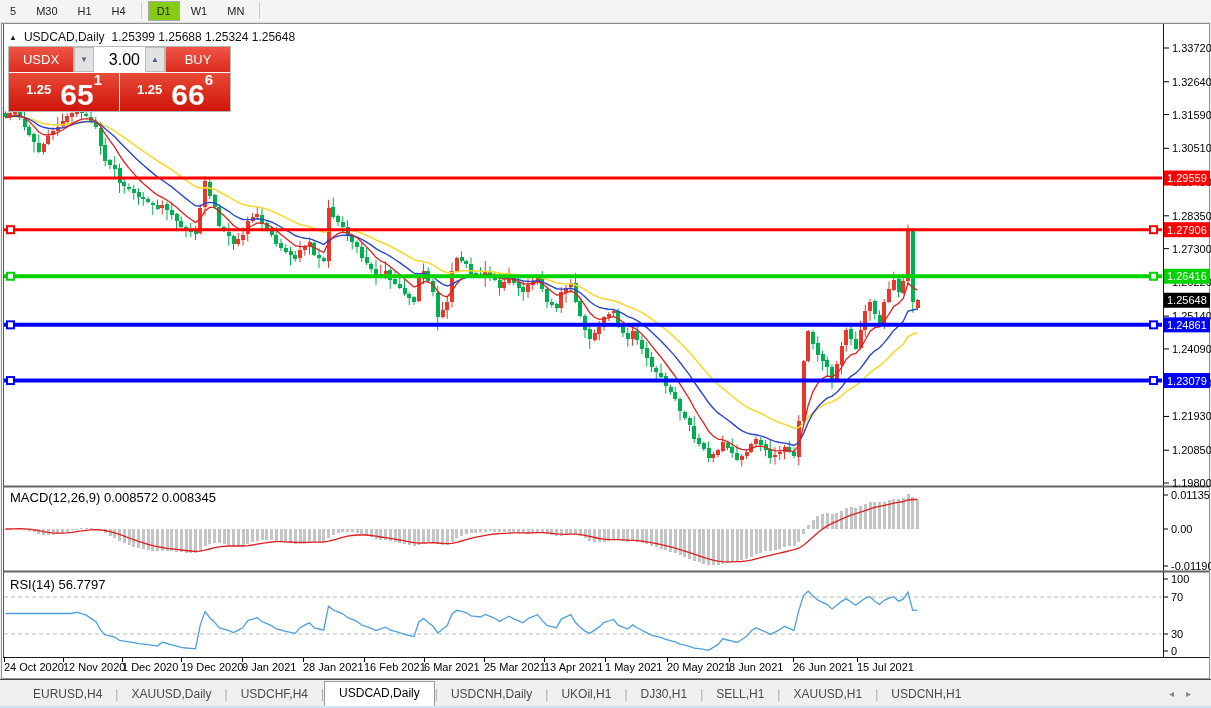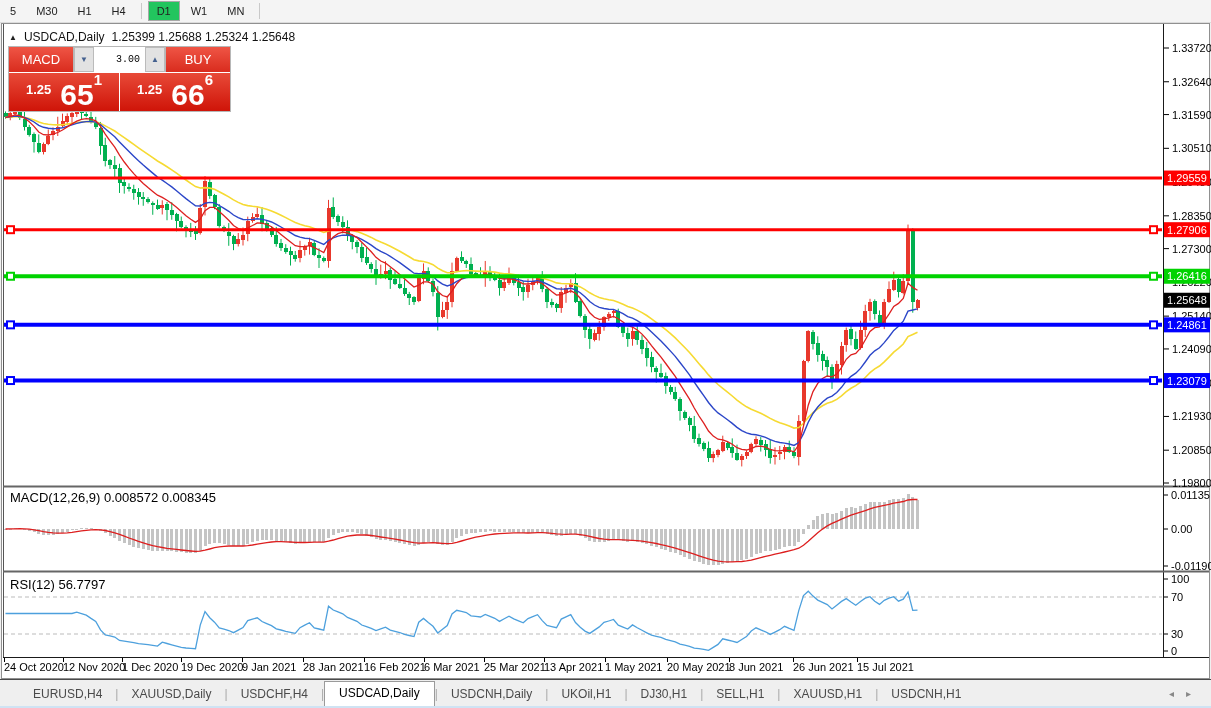--- a/index.html
+++ b/index.html
@@ -1,32 +1,32 @@
 <!DOCTYPE html>
 <html><head>
 <meta charset="utf-8">
 <style>
   html,body{margin:0;padding:0;background:#f0f0f0;font-family:"Liberation Sans","DejaVu Sans",sans-serif;}
   #stage{position:relative;width:1211px;height:708px;overflow:hidden;background:#f0f0f0;}
   #cv{position:absolute;left:0;top:0;}
   
   #toolbar{position:absolute;left:0;top:0;width:1211px;height:22px;background:#f4f4f4;border-bottom:1px solid #dcdcdc;display:flex;align-items:center;font-size:11px;color:#222;}
   .tfbtn{padding:3px 8px;margin:0 1px;cursor:default;border:1px solid transparent;}
-  .tfbtn.active{background:#22c55e;border:1px solid #a8a8a8;}
+  .tfbtn.active{background:#84cc16;border:1px solid #a8a8a8;}
   .tbsep{width:1px;height:16px;background:#c9c9c9;margin:0 5px;}
   
   #chartHeader{position:absolute;left:9px;top:30px;font-size:12px;color:#111;display:flex;align-items:center;gap:7px;}
   #chartHeader .tri{font-size:8px;color:#222;}
   
   #ocw{position:absolute;left:8px;top:46px;width:221px;background:#e8e8e8;border:1px solid #b7b7b7;}
   #ocw .row1{display:flex;height:25px;}
   .ocbtn{background:linear-gradient(#ef5545,#d92c1e);color:#fff;font-size:13px;display:flex;align-items:center;justify-content:center;flex:0 0 64px;cursor:pointer;}
   .spin{flex:1;display:flex;background:#e8e8e8;border-left:1px solid #b7b7b7;border-right:1px solid #b7b7b7;}
   .spbtn{flex:0 0 18px;background:#e2e2e2;color:#45618f;font-size:8px;display:flex;align-items:center;justify-content:center;border:1px solid #bbb;cursor:pointer;}
-  .spin input{flex:1;width:40px;border:none;outline:none;text-align:right;font-size:10px;padding-right:5px;font-family:Liberation Mono, monospace;}
+  .spin input{flex:1;width:40px;border:none;outline:none;text-align:right;font-size:16px;padding-right:5px;font-family:Liberation Sans, sans-serif;}
   #ocw .row2{display:flex;height:38px;background:#fff;gap:1px;padding-top:1px;}
   .pricePanel{flex:1;background:linear-gradient(#e84a38,#cf1408);color:#fff;display:flex;align-items:flex-end;justify-content:center;cursor:pointer;padding-bottom:2px;}
   .pp-small{font-size:13px;font-weight:bold;margin-bottom:12px;}
   .pp-big{font-size:30px;font-weight:bold;line-height:28px;margin-left:9px;text-align:right;}
   .pp-sup{font-size:15px;font-weight:bold;align-self:flex-start;margin-top:-2px;}
   
   .indLabel{position:absolute;left:10px;font-size:13px;color:#000;}
   
   #tabbar{position:absolute;left:0;top:679px;width:1211px;height:27px;background:#efefef;border-top:1px solid #4a4a4a;display:flex;align-items:flex-end;padding-left:20px;box-sizing:border-box;font-size:12px;color:#4a4a4a;}
   .tab{padding:4px 13px 5px 13px;cursor:pointer;white-space:nowrap;margin-top:33px;}
@@ -760,21 +760,21 @@
     </div>
 
   <div id="chartHeader">
     <span class="tri">▲</span>
     <span>USDCAD,Daily</span>
     <span>1.25399 1.25688 1.25324 1.25648</span>
   </div>
 
   <div id="ocw">
     <div class="row1">
-      <div class="ocbtn">MACD</div>
+      <div class="ocbtn">USDX</div>
       <div class="spin">
         <div class="spbtn">▼</div>
         <input value="3.00" style="">
         <div class="spbtn">▲</div>
       </div>
       <div class="ocbtn">BUY</div>
     </div>
     <div class="row2">
       <div class="pricePanel">
         <span class="pp-small">1.25</span>
@@ -783,21 +783,21 @@
       </div>
       <div class="pricePanel">
         <span class="pp-small">1.25</span>
         <span class="pp-big">66</span>
         <span class="pp-sup">6</span>
       </div>
     </div>
   </div>
 
   <div class="indLabel" style="top:490px">MACD(12,26,9) 0.008572 0.008345</div>
-  <div class="indLabel" style="top:577px">RSI(12) 56.7797</div>
+  <div class="indLabel" style="top:577px">RSI(14) 56.7797</div>
 
   <div id="tabbar">
       <div class="tab">EURUSD,H4</div>
       <span class="tabsep">|</span>
       <div class="tab">XAUUSD,Daily</div>
       <span class="tabsep">|</span>
       <div class="tab">USDCHF,H4</div>
       <span class="tabsep">|</span>
       <div class="tab active">USDCAD,Daily</div>
       <span class="tabsep">|</span>

